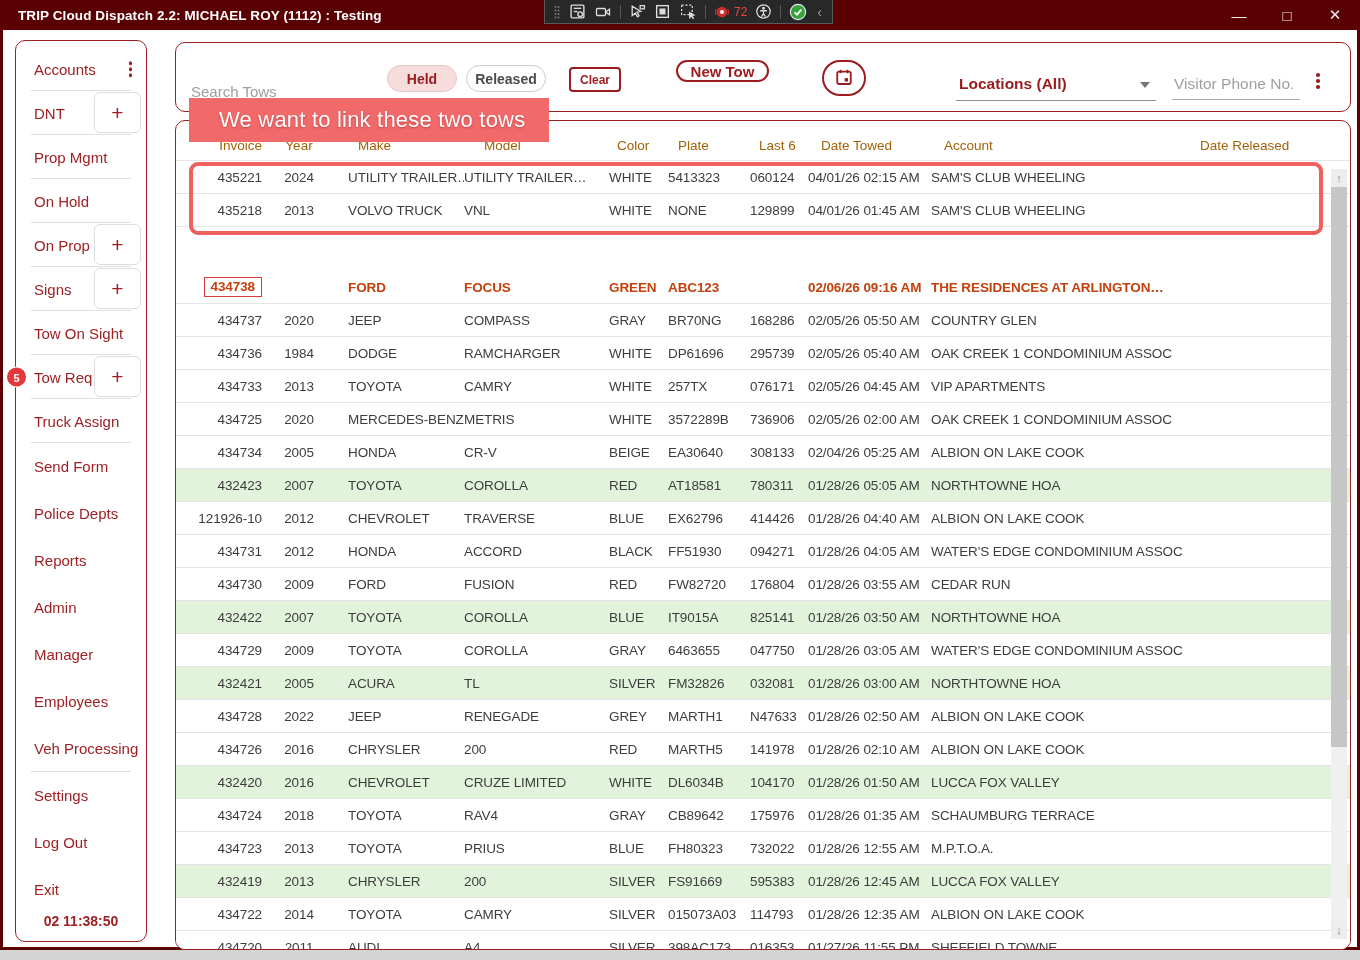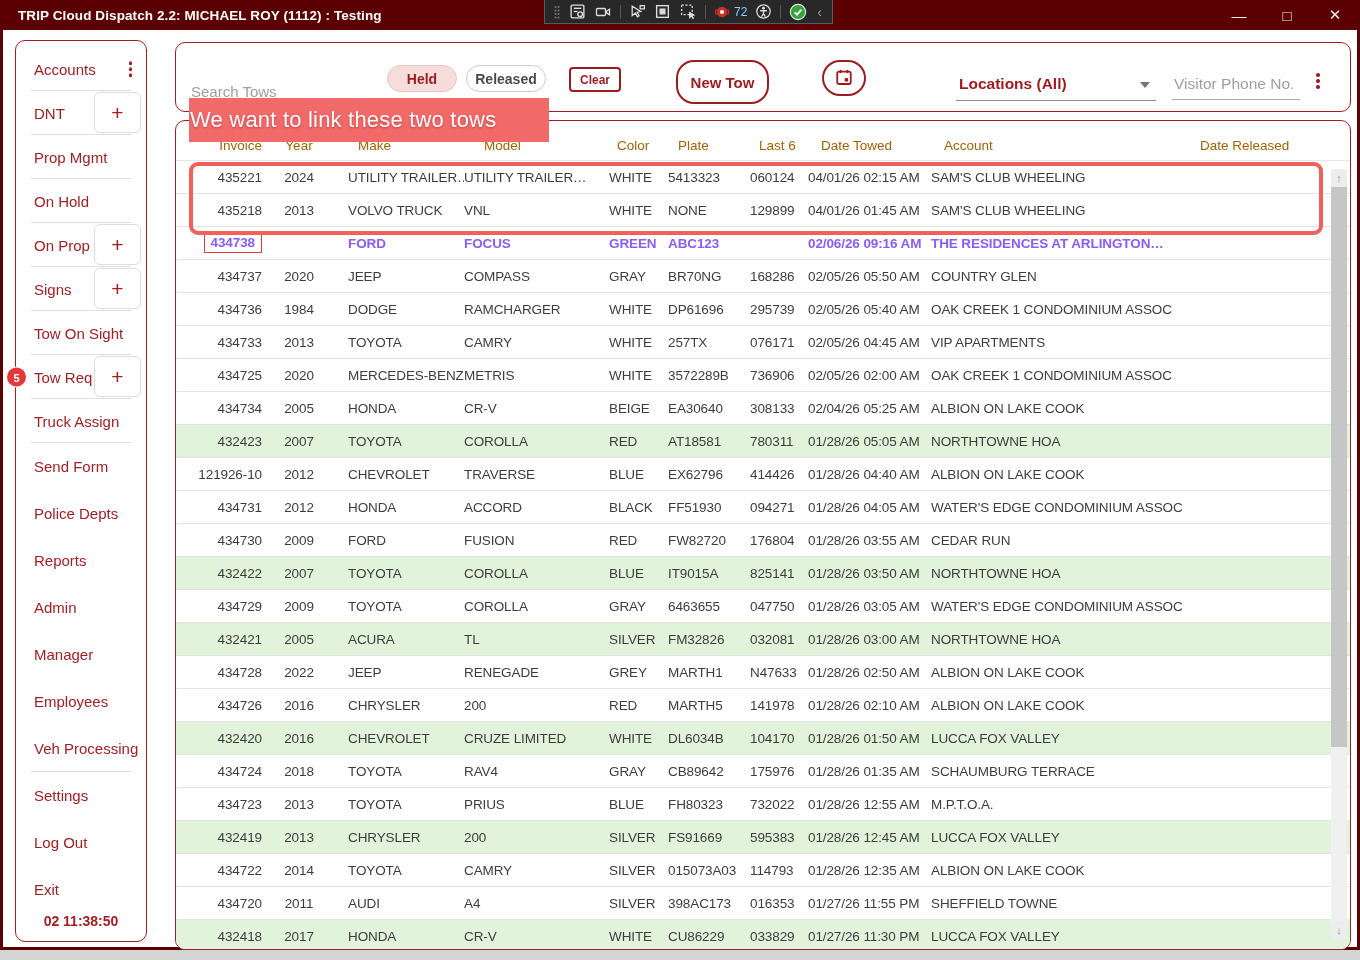--- a/index.html
+++ b/index.html
@@ -10,21 +10,21 @@
   
   .titlebar { position:absolute; top:0; left:0; width:1360px; height:30px; background:#5a0003; display:flex; align-items:center; z-index:50; }
   .title-text { color:#fff; font-weight:bold; font-size:13.5px; padding-left:18px; letter-spacing:.1px; }
   .win-controls { position:absolute; right:8px; top:0; height:30px; display:flex; align-items:center; gap:26px; padding-right:6px; }
   .win-btn { color:#f2e8e8; font-size:15px; width:22px; text-align:center; cursor:default; }
 
   
   .rec-tray { position:absolute; left:544px; top:0; height:24px; background:#282828; border:1px solid #5a5a5a; border-top:none; display:flex; align-items:center; gap:8px; padding:0 8px; z-index:60; }
   .rec-tray svg { display:block; }
   .tray-sep { width:1px; height:14px; background:#555; }
-  .rec-count { color:#7dd3fc; font-size:12px; margin-left:-4px; }
+  .rec-count { color:#ef4444; font-size:12px; margin-left:-4px; }
   .tray-chevron { color:#9a9a9a; font-size:14px; line-height:1; padding:0 2px; }
 
   
   .app { position:absolute; top:30px; left:0; width:1360px; height:920px; background:#fff; border-left:3px solid #5a0003; border-right:3px solid #5a0003; border-bottom:3px solid #5a0003; }
   .desktop-strip { position:absolute; top:950px; left:0; width:1360px; height:10px; background:#d4d4d4; }
 
   
   .sidebar { position:absolute; left:12px; top:10px; width:132px; height:902px; border:1.5px solid #9e2023; border-radius:10px; background:#fff; display:flex; flex-direction:column; padding:6px 0 8px 0; }
   .side-item { position:relative; display:flex; align-items:center; padding-left:18px; color:#9e2023; font-size:15px; flex:0 0 auto; }
   .side-item.g-a { height:44px; }
@@ -38,39 +38,39 @@
   .side-clock { margin-top:auto; text-align:center; color:#9e2023; font-weight:bold; font-size:14px; padding-bottom:4px; }
 
   
   .toolbar-card { position:absolute; left:172px; top:12px; width:1176px; height:70px; border:1.5px solid #9e2023; border-radius:10px; background:#fff; z-index:5; }
   .search-input { position:absolute; left:13px; top:38px; width:235px; border:none; border-bottom:1px solid #6f6f6f; font-size:15px; color:#333; padding:2px 2px 5px 2px; outline:none; background:transparent; font-family:inherit; }
   .search-input::placeholder { color:#9e9e9e; }
   .pill { position:absolute; top:22px; height:27px; border-radius:14px; font-size:14px; font-weight:bold; display:flex; align-items:center; justify-content:center; cursor:pointer; font-family:inherit; }
   .pill-held { left:211px; width:70px; background:#f7dcdc; border:1px solid #e9c4c4; color:#9c1b1e; }
   .pill-released { left:290px; width:80px; background:#fff; border:1px solid #ccc; color:#4a4a4a; }
   .btn-clear { position:absolute; left:393px; top:24px; width:52px; height:25px; border:2px solid #9c1b1e; border-radius:4px; background:#fff; color:#9c1b1e; font-weight:bold; font-size:12px; display:flex; align-items:center; justify-content:center; cursor:pointer; font-family:inherit; }
-  .btn-newtow { position:absolute; left:500px; top:17px; width:93px; height:44px; border:2px solid #9c1b1e; border-radius:18px; background:#fff; color:#9c1b1e; font-weight:bold; font-size:15px; display:flex; align-items:center; justify-content:center; cursor:pointer; font-family:inherit; }
+  .btn-newtow { position:absolute; left:500px; top:17px; width:93px; height:22px; border:2px solid #9c1b1e; border-radius:18px; background:#fff; color:#9c1b1e; font-weight:bold; font-size:15px; display:flex; align-items:center; justify-content:center; cursor:pointer; font-family:inherit; }
   .btn-calendar { position:absolute; left:646px; top:17px; width:44px; height:36px; border:2px solid #9c1b1e; border-radius:18px; background:#fff; display:flex; align-items:center; justify-content:center; cursor:pointer; }
   .locations-select { position:absolute; left:780px; top:32px; width:200px; border-bottom:1px solid #8f8f8f; padding-bottom:7px; cursor:pointer; }
   .locations-label { color:#9c1b1e; font-weight:bold; font-size:15.5px; padding-left:3px; }
   .select-arrow { position:absolute; right:6px; top:7px; width:0; height:0; border-left:5px solid transparent; border-right:5px solid transparent; border-top:6px solid #757575; }
   .visitor-input { position:absolute; left:996px; top:32px; width:128px; border:none; border-bottom:1px solid #a9a9a9; font-size:15.5px; color:#333; padding:0 2px 6px 2px; outline:none; background:transparent; font-family:inherit; }
   .visitor-input::placeholder { color:#9e9e9e; }
   .toolbar-kebab { position:absolute; left:1140px; top:30px; }
 
   
-  .annotation { position:absolute; left:186px; top:68px; width:360px; height:44px; background:#f2696a; color:#fff; font-size:22px; display:flex; align-items:center; padding-left:1px; z-index:40; text-shadow:0 1px 2px rgba(90,0,0,.35); letter-spacing:.2px; }
+  .annotation { position:absolute; left:186px; top:68px; width:360px; height:44px; background:#f2696a; color:#fff; font-size:22px; display:flex; align-items:center; padding-left:30px; z-index:40; text-shadow:0 1px 2px rgba(90,0,0,.35); letter-spacing:.2px; }
 
   
   .table-card { position:absolute; left:172px; top:90px; width:1176px; height:830px; border:1.5px solid #9e2023; border-radius:10px; background:#fff; overflow:hidden; z-index:4; }
   .grid-cols { display:grid; grid-template-columns:92px 62px 134px 140px 62px 84px 56px 124px 1fr 150px; }
   .thead { height:40px; align-items:end; padding-bottom:7px; color:#a16207; font-size:13.5px; border-bottom:1px solid #e6e6e6; }
   .trow { height:33px; align-items:center; font-size:13.5px; color:#3d3d3d; border-bottom:1px solid #e4e4e4; background:#fff; letter-spacing:-0.1px; }
   .trow.row-green { background:#e2f3db; }
-  .trow.row-alert { color:#8b5cf6; font-weight:bold; }
+  .trow.row-alert { color:#c2410c; font-weight:bold;margin-top:44px; }
   .cell { white-space:nowrap; overflow:hidden; }
   .c-invoice { text-align:right; padding-right:6px; }
   .c-year { text-align:center; }
   .c-make { padding-left:18px; }
   .c-model { padding-left:0; }
   .c-color { padding-left:5px; }
   .c-plate { padding-left:2px; }
   .c-last6 { padding-left:0; }
   .c-towed { padding-left:2px; }
   .c-account { padding-left:1px; }

